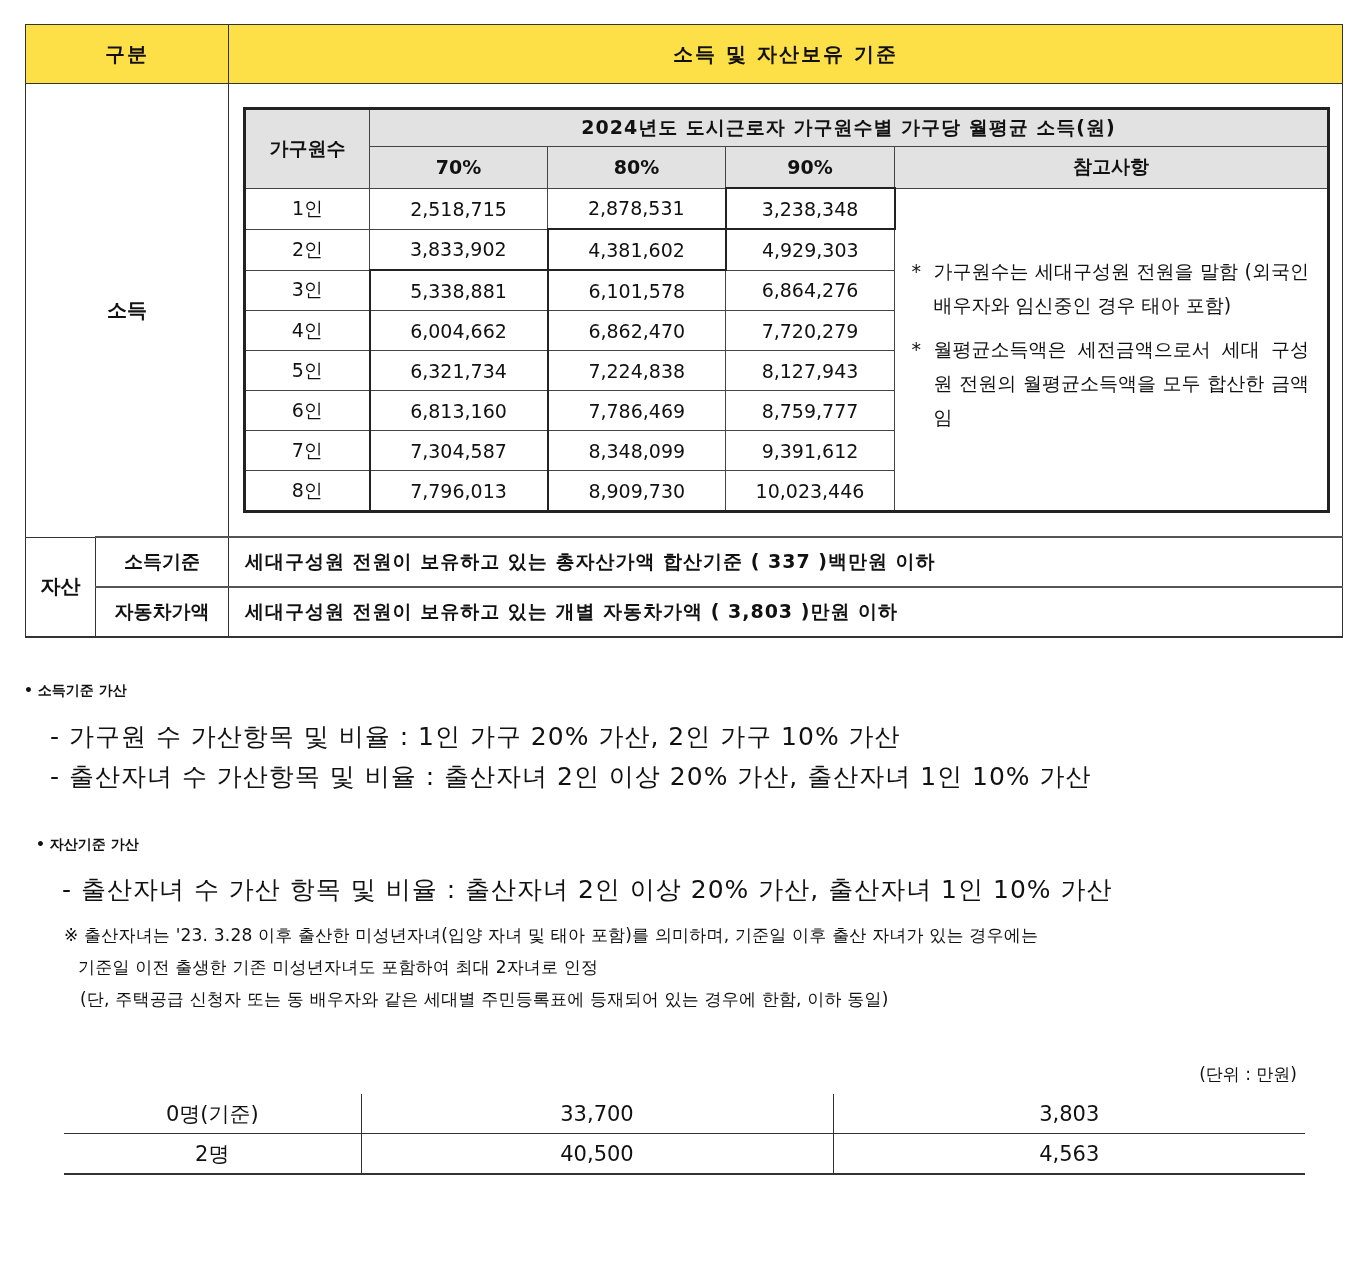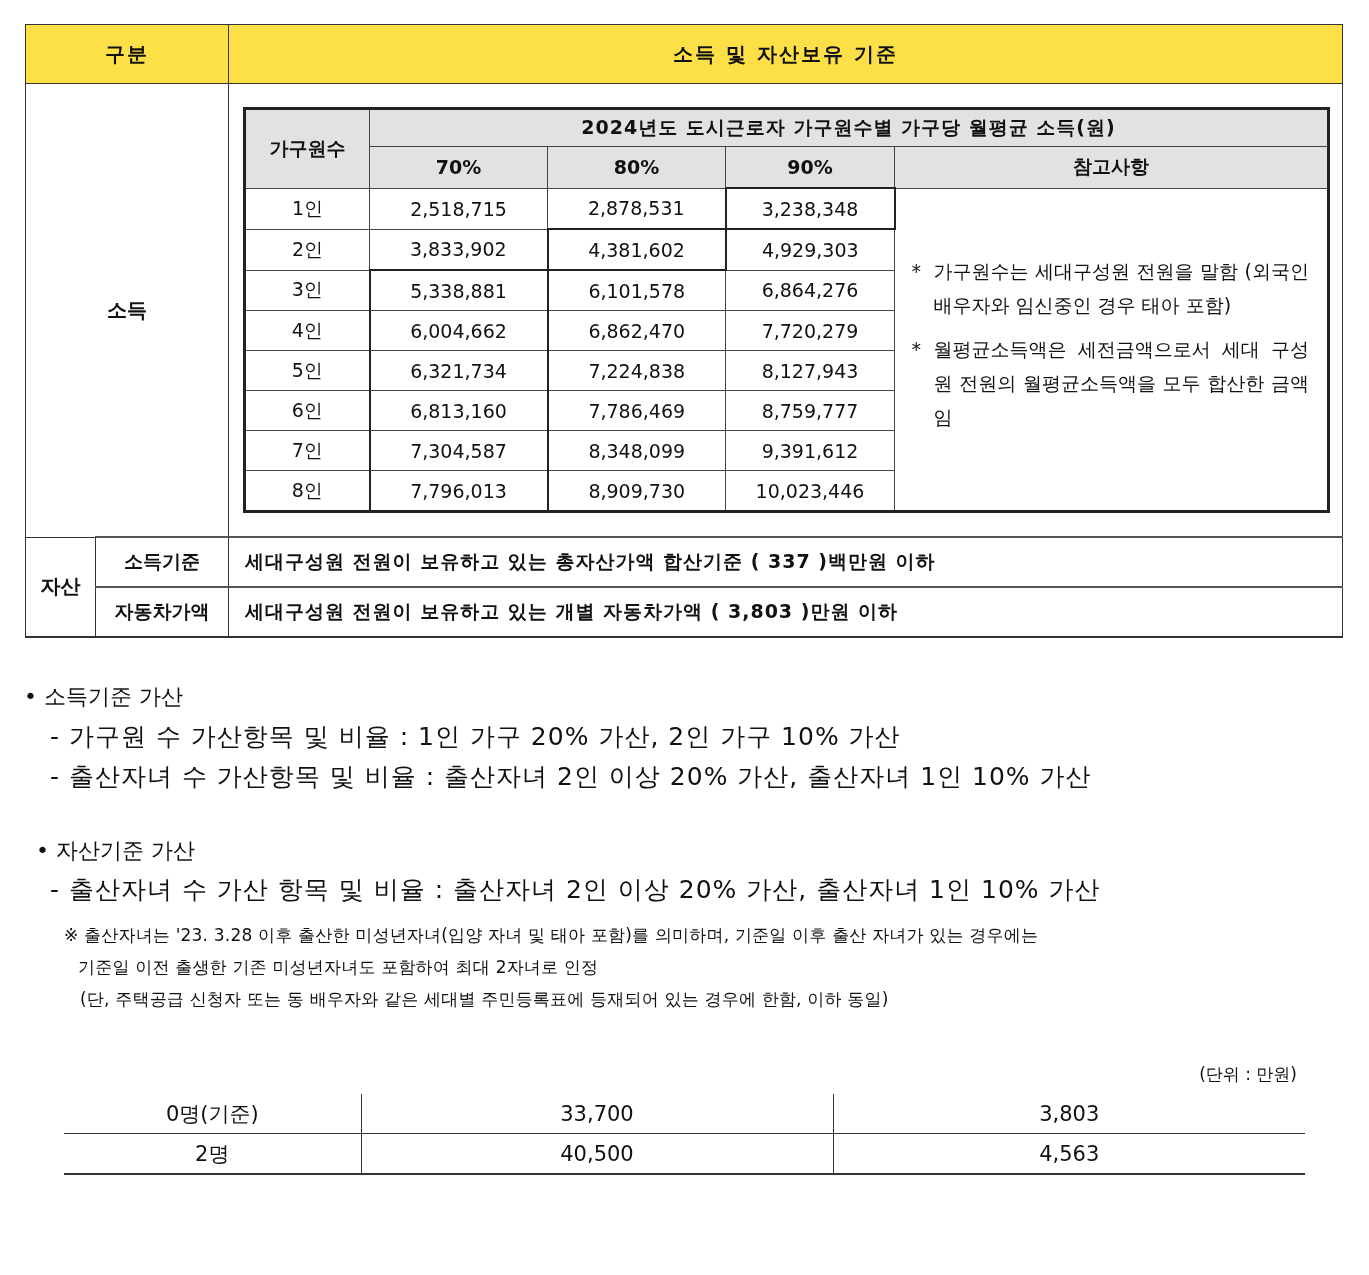--- a/index.html
+++ b/index.html
@@ -30,21 +30,21 @@
   .inner .thick-r { border-right: 2px solid #222; }
   .inner .thick-b { border-bottom: 2px solid #222; }
   .inner .thick-l { border-left: 2px solid #222; margin-top: 32px; }
   .inner .thick-t { border-top: 2px solid #222; }
   .inner .note-cell { text-align: left; vertical-align: middle; font-size: 19px; line-height: 34px; padding: 0 18px 0 16px; }
   .note { display: flex; margin-bottom: 10px; }
   .note .star { width: 22px; flex: 0 0 22px; }
   .note .txt { flex: 1; text-align: justify; text-align-last: left; }
 
   
-  .sec-title { position: absolute; font-size: 22px; font-weight: normal; }
+  .sec-title { position: absolute; font-size: 14px; font-weight: bold; }
   .line { position: absolute; font-size: 25px; letter-spacing: 1px; white-space: nowrap; }
   .note-line { position: absolute; font-size: 17px; white-space: nowrap; letter-spacing: 0.2px; }
 
   
   .unit { position: absolute; right: 72px; top: 1063px; font-size: 17px; }
   .btable {
     position: absolute; left: 64px; top: 1094px; width: 1241px;
     border-collapse: collapse; table-layout: fixed;
   }
   .btable th { background: #e2e2e2; font-weight: normal; font-size: 24px; height: 38px;
@@ -163,21 +163,21 @@
     <td class="asset-text" style="border-top:2px solid #555">세대구성원 전원이 보유하고 있는 개별 자동차가액 ( 3,803 )만원 이하</td>
   </tr>
 </tbody>
   </table>
 
 <div class="sec-title" style="left:24px; top:682px;">• 소득기준 가산</div>
 <div class="line" style="left:50px; top:720px;">- 가구원 수 가산항목 및 비율 : 1인 가구 20% 가산, 2인 가구 10% 가산</div>
 <div class="line" style="left:50px; top:760px;">- 출산자녀 수 가산항목 및 비율 : 출산자녀 2인 이상 20% 가산, 출산자녀 1인 10% 가산</div>
 
 <div class="sec-title" style="left:36px; top:836px;">• 자산기준 가산</div>
-<div class="line" style="left:50px; top:873px;">- 출산자녀 수 가산 항목 및 비율 : 출산자녀 2인 이상 20% 가산, 출산자녀 1인 10% 가산</div>
+<div class="line" style="left:62px; top:873px;">- 출산자녀 수 가산 항목 및 비율 : 출산자녀 2인 이상 20% 가산, 출산자녀 1인 10% 가산</div>
 <div class="note-line" style="left:64px; top:924px;">※ 출산자녀는 '23. 3.28 이후 출산한 미성년자녀(입양 자녀 및 태아 포함)를 의미하며, 기준일 이후 출산 자녀가 있는 경우에는</div>
 <div class="note-line" style="left:78px; top:956px;">기준일 이전 출생한 기존 미성년자녀도 포함하여 최대 2자녀로 인정</div>
 <div class="note-line" style="left:80px; top:988px;">(단, 주택공급 신청자 또는 동 배우자와 같은 세대별 주민등록표에 등재되어 있는 경우에 한함, 이하 동일)</div>
 
 <div class="unit">(단위 : 만원)</div>
 <table class="btable">
   <colgroup>
       <col style="width:297px">
       <col style="width:472px">
       <col>

